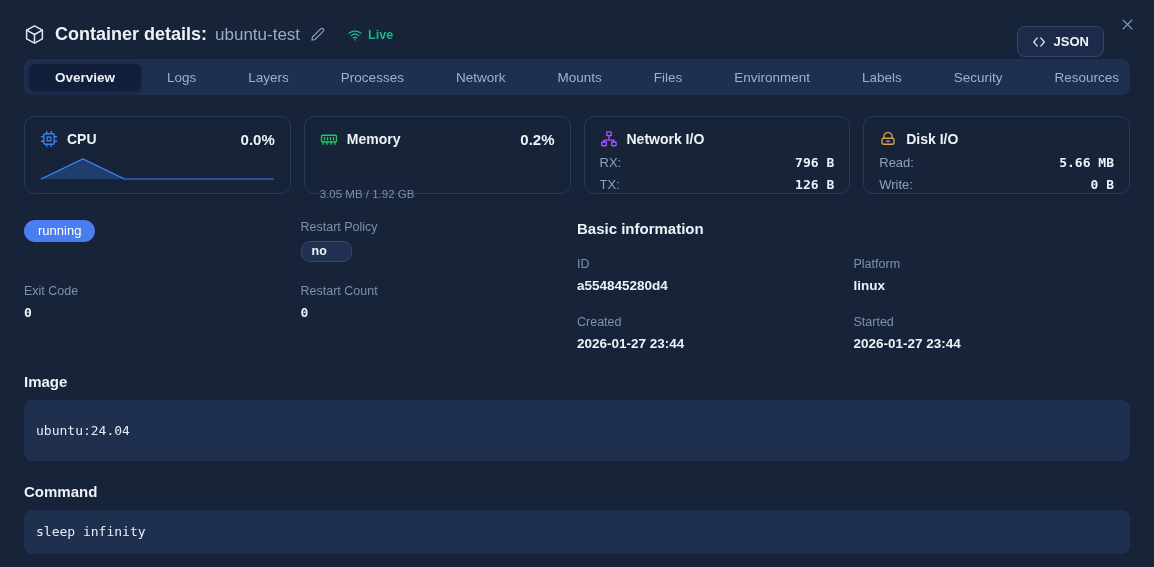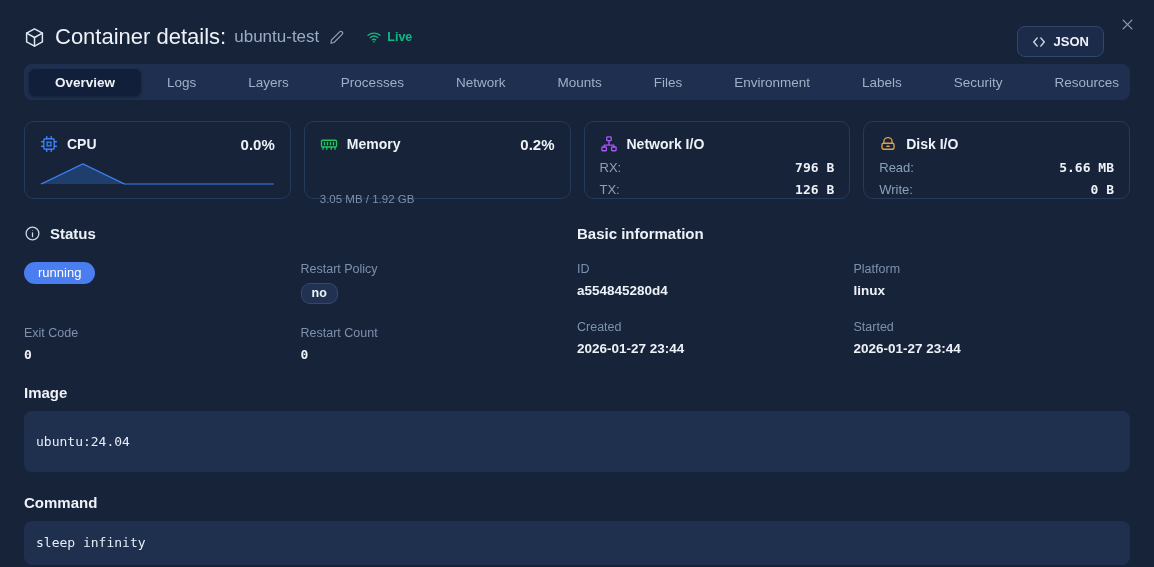--- a/index.html
+++ b/index.html
@@ -28,21 +28,21 @@
   }
   .mono{font-family:"DejaVu Sans Mono","Liberation Mono",monospace;}
 
   
   .header{
     display:flex;align-items:center;
     padding:24px 24px 14px 24px;
     position:relative;
   }
   .header .cube{color:#dfe7f2;width:21px;height:21px;margin-right:10px;flex:0 0 auto;}
-  .header h1{font-size:22px;font-weight:normal;color:var(--text);}
+  .header h1{font-size:18px;font-weight:bold;color:var(--text);}
   .header .cname{font-size:17px;color:#9aabc4;margin-left:8px;}
   .icon-btn{background:none;border:none;cursor:pointer;color:#8da0ba;display:inline-flex;align-items:center;}
   .pencil{width:15px;height:15px;margin-left:10px;}
   .live{display:inline-flex;align-items:center;gap:5px;margin-left:22px;color:var(--live-green);font-size:12.5px;font-weight:bold;}
   .live svg{width:16px;height:16px;}
   .json-btn{
     position:absolute;right:50px;top:26px;
     display:inline-flex;align-items:center;gap:8px;
     background:#1b2b49;border:1px solid #31486b;border-radius:8px;
     color:var(--text);font-size:13px;font-weight:bold;
@@ -101,21 +101,21 @@
   .fields{display:grid;grid-template-columns:1fr 1fr;row-gap:22px;}
   .field-label{font-size:12.5px;color:var(--muted2);margin-bottom:7px;}
   .field-value{font-size:13.5px;font-weight:bold;color:var(--text);}
   .field-value.mono{font-size:13px;}
   .pill-running{
     display:inline-block;background:var(--badge-blue);color:#fff;
     font-size:13px;border-radius:999px;padding:3px 14px 4px 14px;
   }
   .pill-outline{
     display:inline-block;background:#203152;border:1px solid #35496c;color:var(--text);
-    font-size:12.5px;font-weight:bold;border-radius:9px;padding:2px 10px 3px 10px;
+    font-size:12.5px;font-weight:bold;border-radius:9px;padding:2px 24px 3px 10px;
   }
 
   
   .block-section{margin:22px 24px 0 24px;}
   .block-section .section-title{display:block;margin-bottom:10px;}
   .codebox{
     background:var(--codebox-bg);
     border-radius:8px;
     padding:23px 12px;
     font-size:13px;color:#e7edf6;
@@ -245,28 +245,20 @@
     <div class="kv-row">
       <span class="kv-label">Write:</span>
       <span class="kv-value mono">0 B</span>
     </div>
   </div>
 </div>
 
 <div class="info-grid">
 
   <div>
-    <div class="section-head">
-      <svg viewBox="0 0 24 24" fill="none" stroke="currentColor" stroke-width="1.8" stroke-linecap="round">
-        <circle cx="12" cy="12" r="9"></circle>
-          <line x1="12" y1="11" x2="12" y2="16.5"></line>
-          <circle cx="12" cy="7.8" r="0.6" fill="currentColor" stroke="none"></circle>
-      </svg>
-      <span class="section-title">Status</span>
-    </div>
     <div class="fields">
       <div>
         <span class="pill-running">running</span>
       </div>
       <div>
         <div class="field-label">Restart Policy</div>
         <span class="pill-outline">no</span>
       </div>
       <div>
         <div class="field-label">Exit Code</div>

